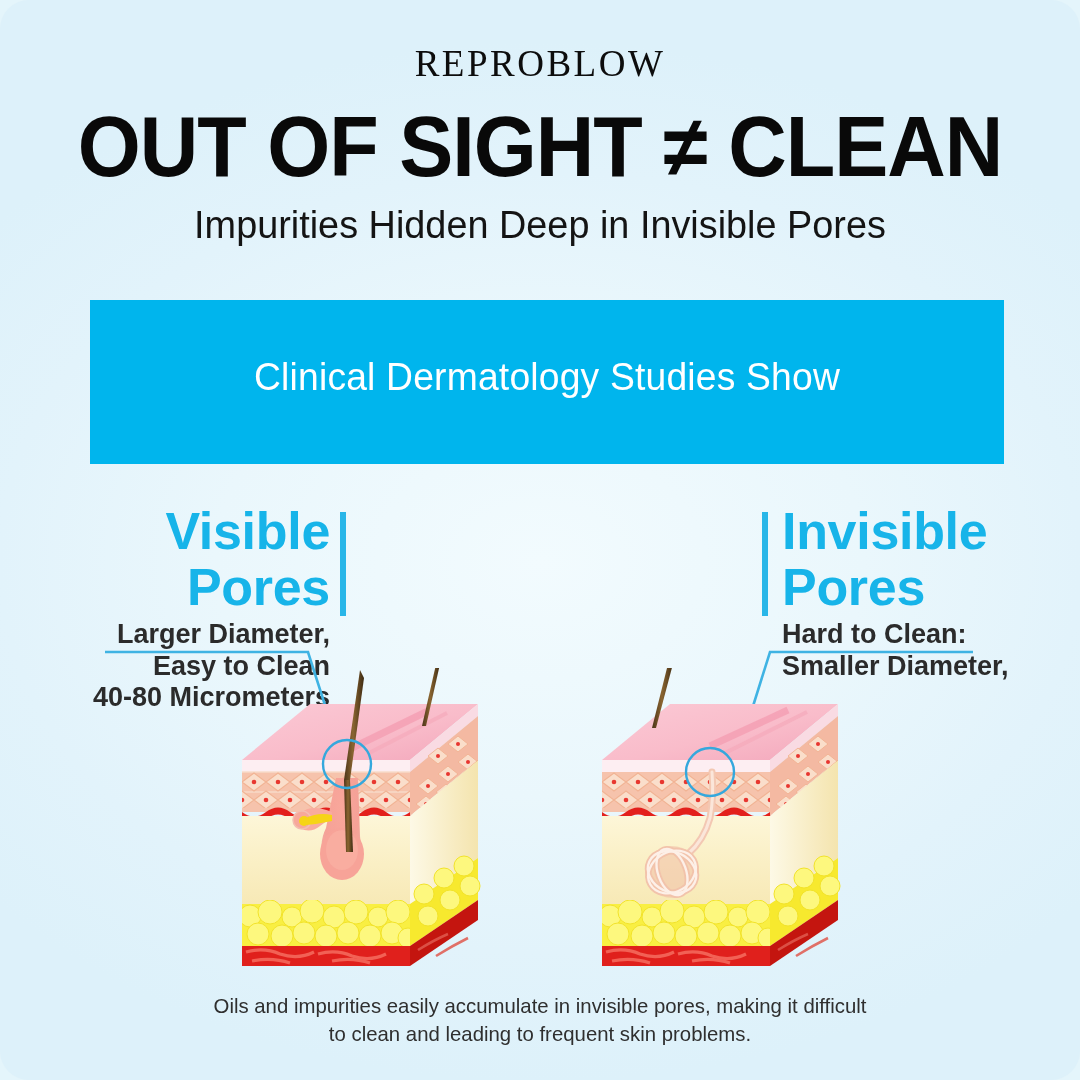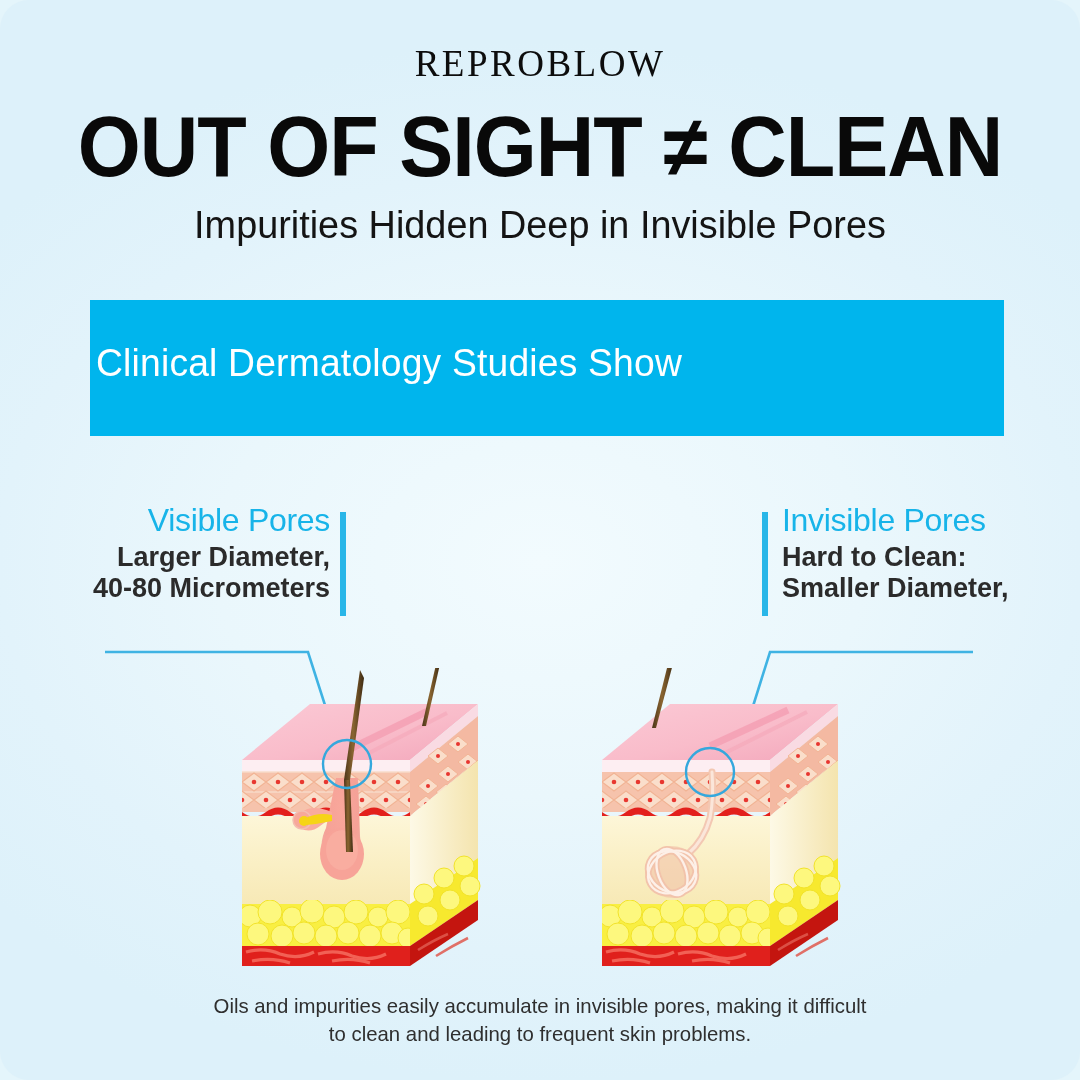--- a/index.html
+++ b/index.html
@@ -33,44 +33,44 @@
   }
   .subhead{
     position:absolute;left:0;right:0;top:204px;
     text-align:center;
     font-size:39px;line-height:1.1;color:#141414;font-weight:400;
     transform:scaleX(0.97);
   }
 
   
   .banner{
-    position:absolute;left:90px;top:300px;width:914px;height:136px;
+    position:absolute;left:90px;top:300px;width:914px;height:164px;
     background:#00b5ed;
-    display:flex;flex-direction:column;align-items:flex-start;justify-content:center;
+    display:flex;flex-direction:column;align-items:center;justify-content:center;
   }
   .banner-title{
     color:#ffffff;font-size:38px;font-weight:400;letter-spacing:.2px;
     margin-bottom:9px;transform:scaleX(.98);
   }
   .banner-sub{
     color:#ffffff;font-size:24px;line-height:1.22;text-align:center;font-weight:400;
     transform:scaleX(.97);
   }
 
   
   .label-block{position:absolute;top:503px;}
   .label-left{left:60px;width:270px;text-align:right;padding-right:16px;}
   .label-right{left:762px;width:290px;text-align:left;padding-left:20px;}
 
   .bar{position:absolute;top:9px;width:6px;height:104px;background:#29b6e8;}
   .bar-left{right:0;}
   .bar-right{left:0;}
 
   .pore-title{
-    font-size:32px;font-weight:400;color:#17b4e9;line-height:1.08;
+    font-size:52px;font-weight:700;color:#17b4e9;line-height:1.08;
     margin:0 0 4px 0;letter-spacing:-.3px;
   }
   .pore-line{
     font-size:27px;color:#2b2b2b;line-height:1.16;font-weight:700;
   }
 
   
   .leader{position:absolute;overflow:visible;pointer-events:none;}
 
   
@@ -97,20 +97,21 @@
   <div class="subhead">Impurities Hidden Deep in Invisible Pores</div>
 
   <div class="banner">
     <div class="banner-title">Clinical Dermatology Studies Show</div>
   </div>
 
   <div class="label-block label-left">
     <div class="bar bar-left"></div>
     <div class="pore-title">Visible Pores</div>
     <div class="pore-line">Larger Diameter,</div>
+    <div class="pore-line">Easy to Clean</div>
     <div class="pore-line">40-80 Micrometers</div>
   </div>
 
   <div class="label-block label-right">
     <div class="bar bar-right"></div>
     <div class="pore-title">Invisible Pores</div>
     <div class="pore-line">Hard to Clean:</div>
     <div class="pore-line">Smaller Diameter,</div>
   </div>
 

